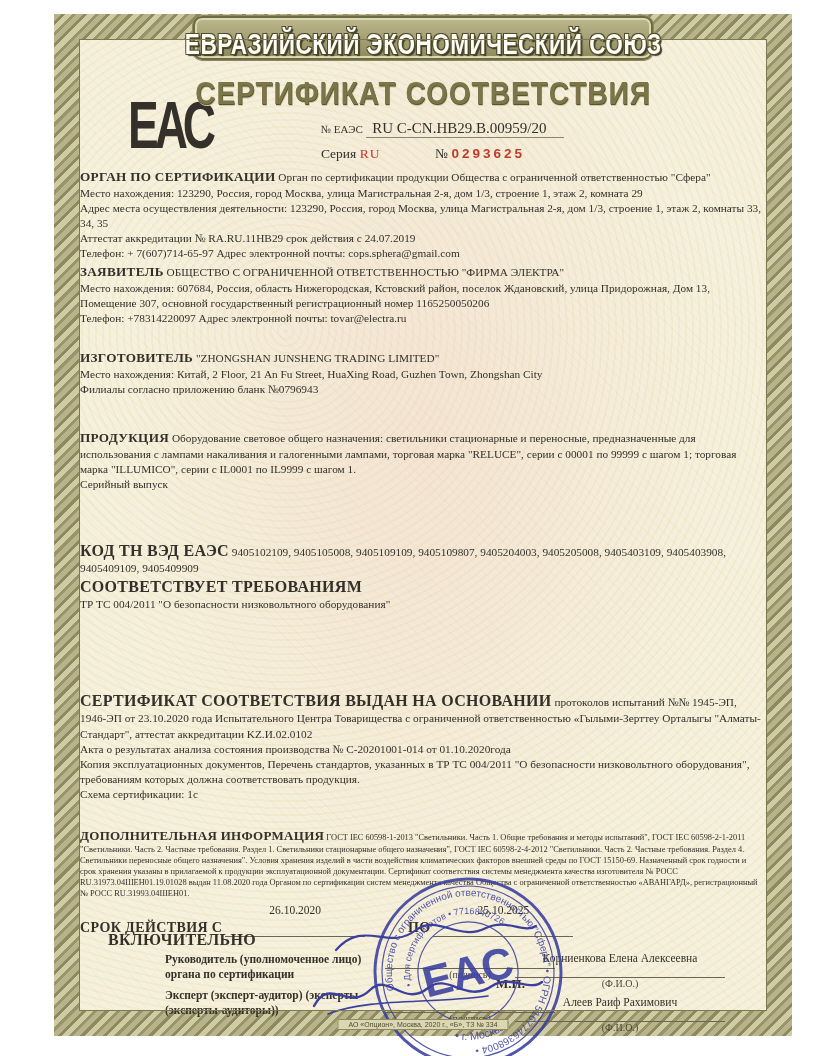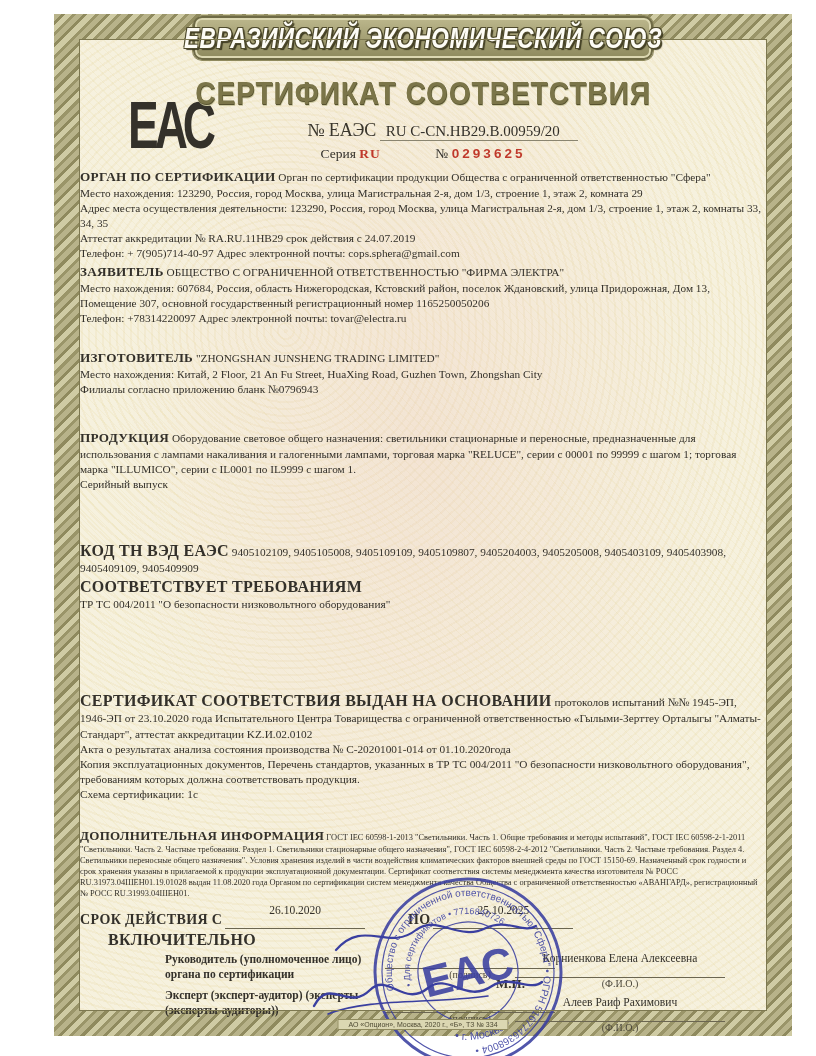--- a/index.html
+++ b/index.html
@@ -13,49 +13,49 @@
           repeating-radial-gradient(circle at 30% 30%, rgba(214,186,96,0.10) 0 2px, rgba(0,0,0,0) 2px 7px),
           repeating-linear-gradient(45deg, rgba(222,203,120,0.12) 0 1px, rgba(0,0,0,0) 1px 6px),
           #f6f1de;}
   .cert::after{content:"";position:absolute;inset:-1px;border:1px solid #7d7850;pointer-events:none;}
   .content{position:absolute;inset:0;}
   
   .banner{position:absolute;left:50%;top:-24px;transform:translateX(-50%);
           width:456px;height:40px;border-radius:9px;
           background:linear-gradient(#bcb78c,#8e8a5e);
           border:2px solid #6e6a45;box-shadow:inset 0 0 0 2px #dcd8b2, 0 0 0 1px #8f8a5e;
-          display:flex;align-items:center;justify-content:center;font-style:italic;}
+          display:flex;align-items:flex-end;justify-content:center;}
   .banner span{color:#fdfcf5;font-family:"Liberation Sans",sans-serif;font-weight:bold;
           font-size:23px;letter-spacing:0.5px;transform:scaleY(1.25) scaleX(0.98);white-space:nowrap;
           text-shadow:1px 1px 0 #4f4b2d, -1px -1px 0 #4f4b2d, 1px -1px 0 #4f4b2d, -1px 1px 0 #4f4b2d, 2px 2px 1px #3c3920;}
   .eacLogo{position:absolute;left:48px;top:46px;font-family:"Liberation Sans",sans-serif;
           font-weight:bold;font-size:46px;color:#34312a;letter-spacing:-4px;
           transform:scaleY(1.45);transform-origin:top left;}
   .title{position:absolute;left:0;top:38px;width:686px;text-align:center;
          font-family:"Liberation Sans",sans-serif;font-weight:bold;font-size:28px;color:#7b7549;
          letter-spacing:1px;transform:scaleY(1.15);
          text-shadow:0.5px 0.5px 0 #57522f, 1px 1px 0 #cfcba4;}
   .numLine{position:absolute;left:0;top:80px;width:686px;text-align:center;font-size:13.5px;}
-  .numLine .lbl{font-size:18px;color:#3a362c;margin-left:39px;}
+  .numLine .lbl{font-size:11px;color:#3a362c;margin-left:39px;}
   .numLine .val{font-size:15px;border-bottom:1px solid #8a8570;padding:0 18px 1px 6px;}
   .serLine{position:absolute;left:0;top:106px;width:686px;text-align:center;font-size:13.5px;}
-  .serLine .red{color:#c0392b;font-weight:bold;letter-spacing:1px;}
+  .serLine .red{color:#c0392b;font-weight:normal;letter-spacing:1px;}
   .serLine .gap{display:inline-block;width:48px;}
   .serLine .digits{color:#c0392b;font-weight:bold;letter-spacing:3px;font-family:"Liberation Sans",sans-serif;font-size:13.5px;}
   
   .sec{position:absolute;left:0;width:684px;font-size:11.3px;line-height:1.34;}
   .h{font-weight:bold;font-size:13.2px;letter-spacing:0.3px;}
   .h.big{font-size:16px;}
   .sub{font-size:11.3px;}
   .small{font-size:8.4px;line-height:1.3;}
   .h.huge{font-size:13px;}
   
   .validity .lbl{font-weight:bold;font-size:14px;letter-spacing:0.4px;}
   .dateBox{display:inline-block;width:140px;text-align:center;border-bottom:1px solid #6b6651;
-           font-size:11.5px;vertical-align:bottom;padding-bottom:10px;}
+           font-size:11.5px;vertical-align:bottom;padding-bottom:18px;}
   
   .sigRow{position:absolute;font-size:11.5px;}
   .role{position:absolute;left:85px;width:215px;font-weight:bold;font-size:11.5px;line-height:1.3;}
   .sigCell{position:absolute;left:305px;width:170px;text-align:center;}
   .sigCell .line{border-bottom:1px solid #6b6651;height:14px;}
   .cap{font-size:10px;color:#4a463a;}
   .nameCell{position:absolute;left:435px;width:210px;text-align:center;}
   .nameCell .nm{font-size:11.5px;padding-bottom:13px;border-bottom:1px solid #6b6651;}
   .mp{position:absolute;font-weight:bold;font-size:13px;}
   .stampWrap{position:absolute;left:288px;top:832px;width:200px;height:200px;transform:rotate(-14deg);opacity:0.88;}
@@ -93,21 +93,21 @@
     </div>
 
     <div class="sec" style="top:128px;">
       <div>
         <span class="h">ОРГАН ПО СЕРТИФИКАЦИИ</span>
         <span class="sub">Орган по сертификации продукции Общества с ограниченной ответственностью "Сфера"</span>
       </div>
       <div>Место нахождения: 123290, Россия, город Москва, улица Магистральная 2-я, дом 1/3, строение 1, этаж 2, комната 29</div>
       <div>Адрес места осуществления деятельности: 123290, Россия, город Москва, улица Магистральная 2-я, дом 1/3, строение 1, этаж 2, комнаты 33, 34, 35</div>
       <div>Аттестат аккредитации № RA.RU.11НВ29 срок действия с 24.07.2019</div>
-      <div>Телефон: + 7(905)714-40-97 Адрес электронной почты: cops.sphera@gmail.com</div>
+      <div>Телефон: + 7(607)714-65-97 Адрес электронной почты: cops.sphera@gmail.com</div>
     </div>
 
     <div class="sec" style="top:223px;">
       <div>
         <span class="h">ЗАЯВИТЕЛЬ</span>
         <span class="sub">ОБЩЕСТВО С ОГРАНИЧЕННОЙ ОТВЕТСТВЕННОСТЬЮ "ФИРМА ЭЛЕКТРА"</span>
       </div>
       <div>Место нахождения: 607684, Россия, область Нижегородская, Кстовский район, поселок Ждановский, улица Придорожная, Дом 13, Помещение 307, основной государственный регистрационный номер 1165250050206</div>
       <div>Телефон: +78314220097 Адрес электронной почты: tovar@electra.ru</div>
     </div>

